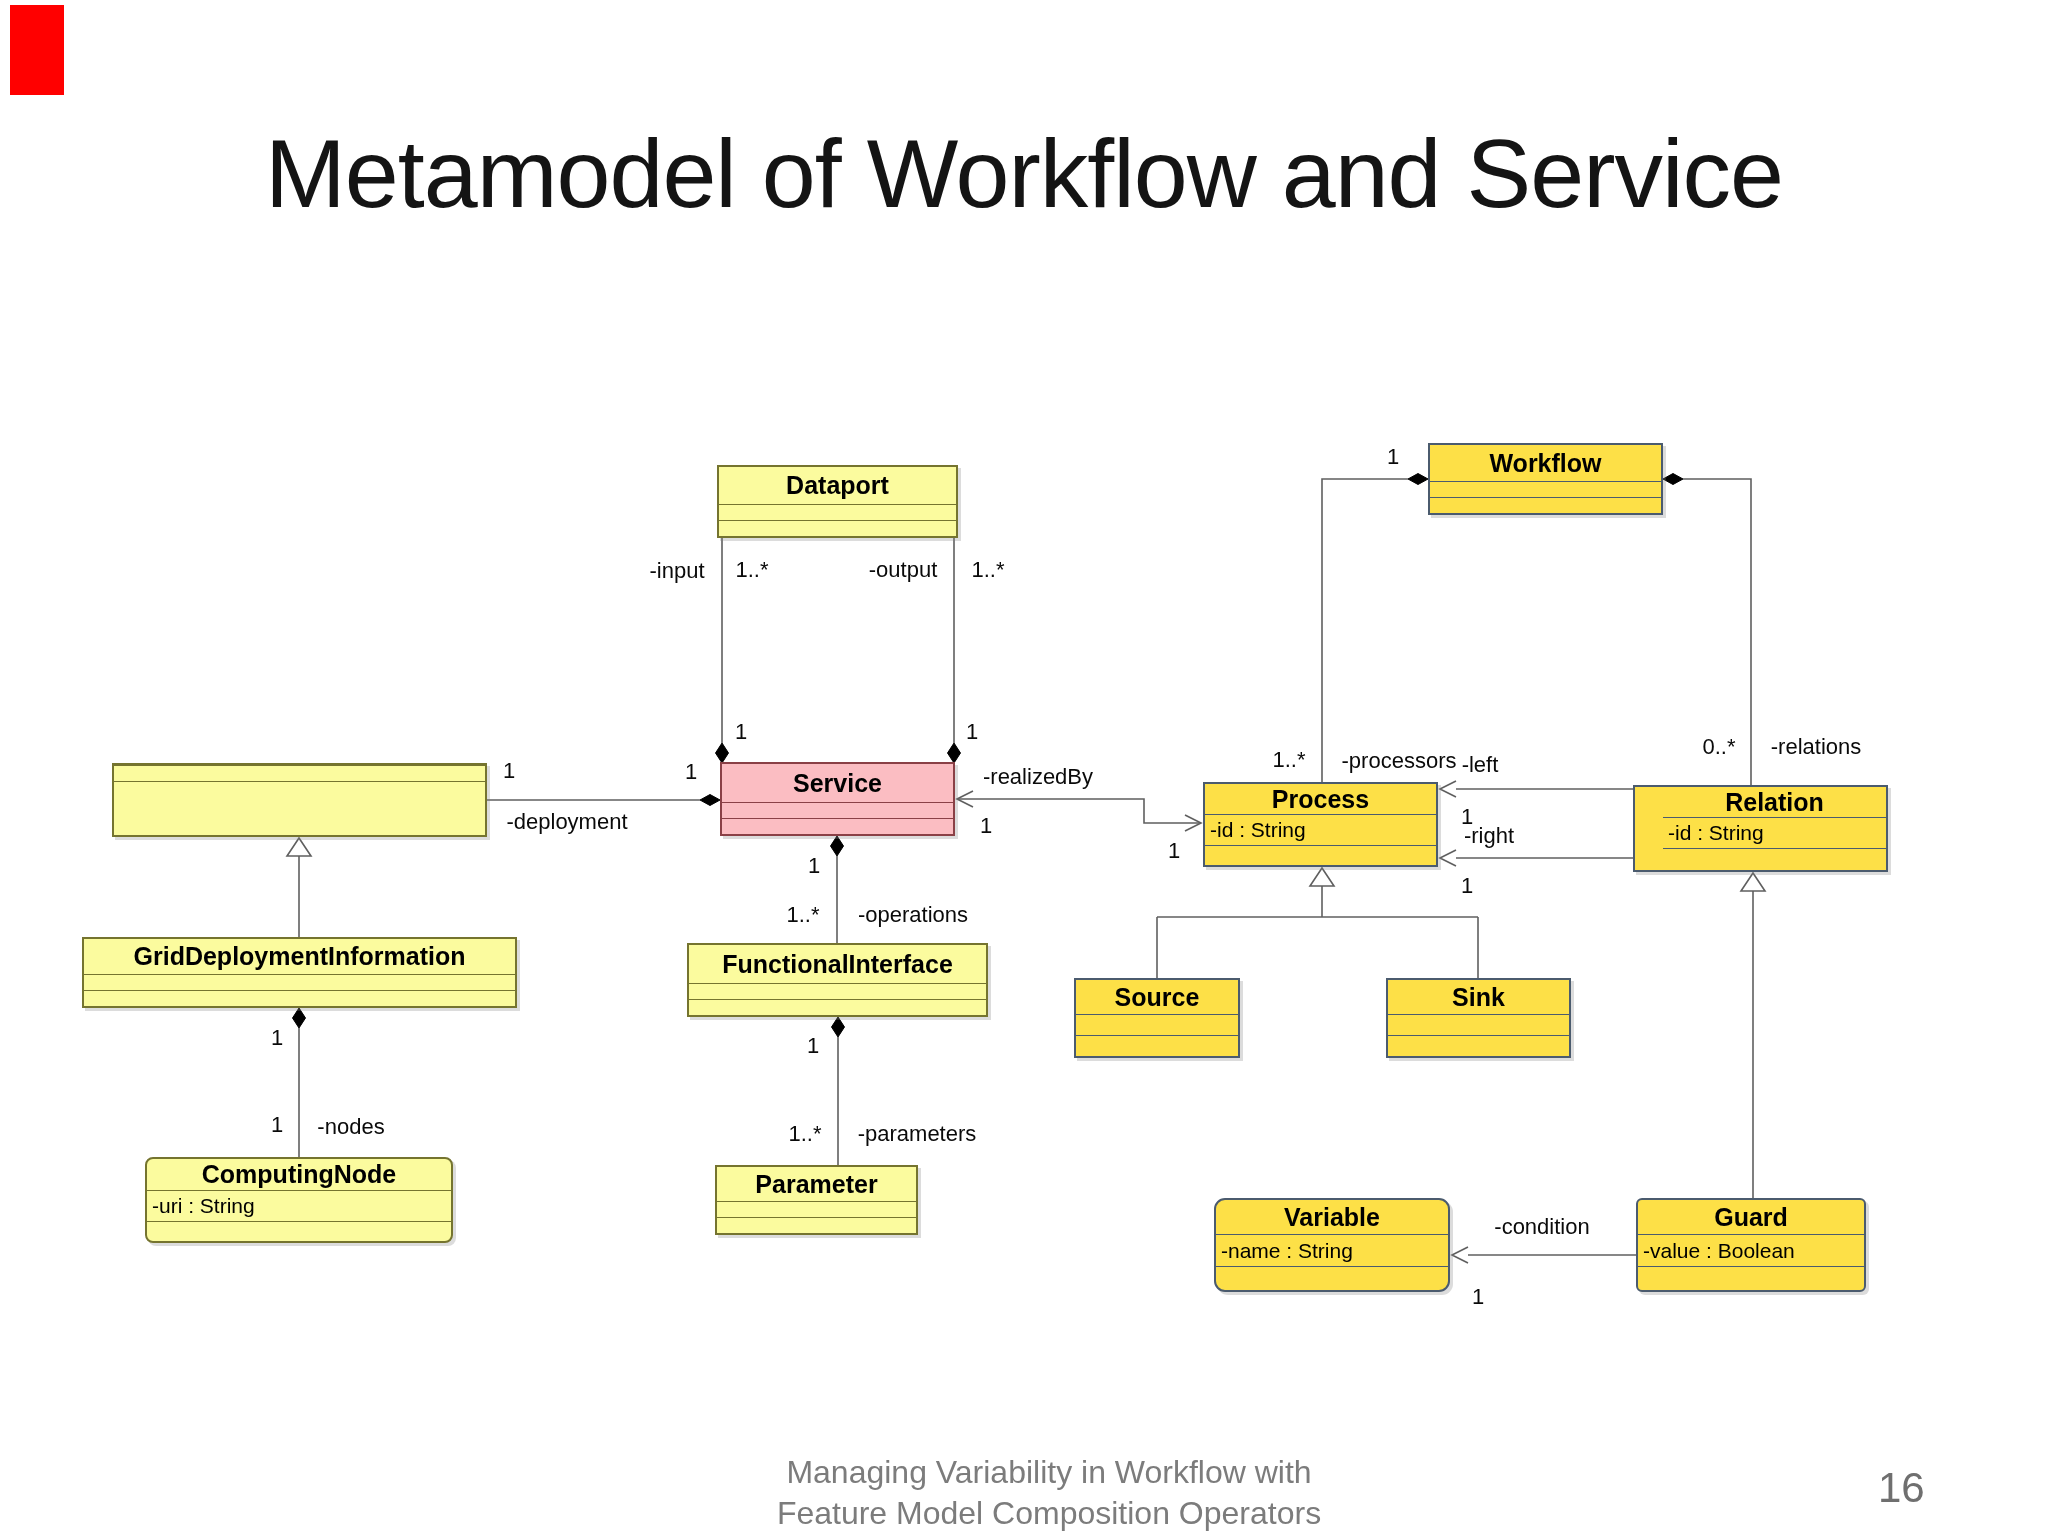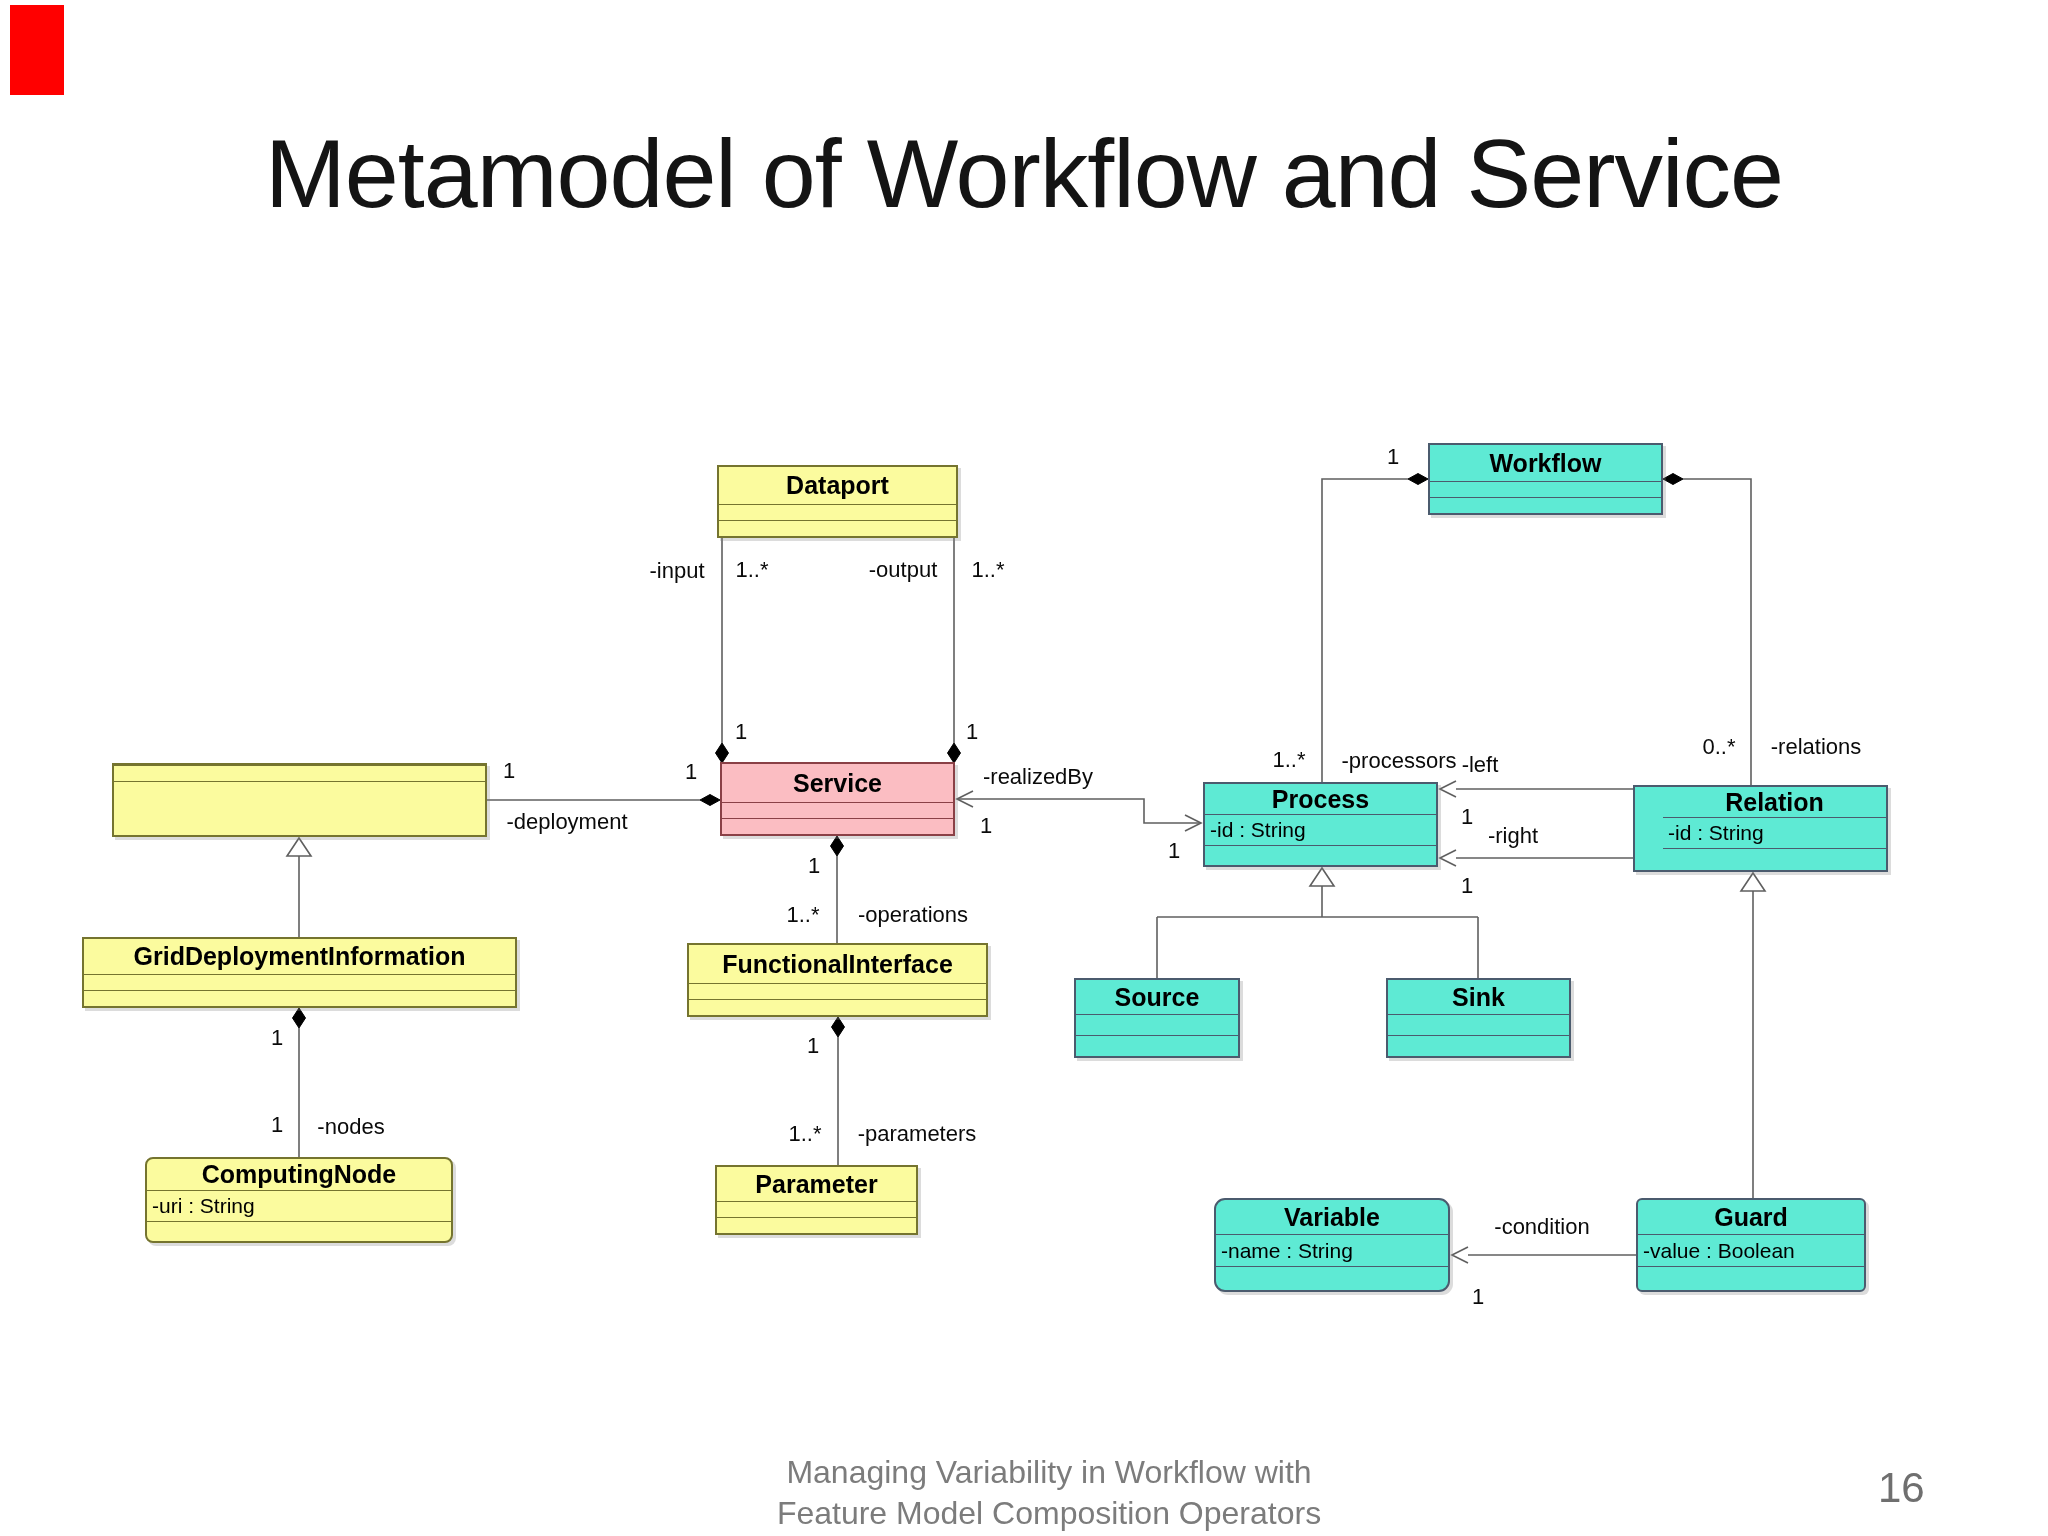--- a/index.html
+++ b/index.html
@@ -13,21 +13,21 @@
        border:2px solid #333;box-shadow:3px 3px 0 rgba(130,130,130,.28);}
   .uml .t{flex:1;display:flex;align-items:center;justify-content:center;
           font-weight:bold;font-size:25px;color:#000;white-space:nowrap;}
   .uml .row{border-top:1.6px solid #333;height:16px;box-sizing:border-box;}
   .uml .attr{display:flex;align-items:center;font-size:21px;color:#000;
              padding:0 0 0 5px;white-space:nowrap;}
   .yellow{background:#FBFB9E;border-color:#75742f;}
   .yellow .row{border-color:#75742f;}
   .pink{background:#FBBDC2;border-color:#8a4046;}
   .pink .row{border-color:#8a4046;}
-  .blue{background:#5eead4;border-color:#4b5b6e;}
+  .blue{background:#fde047;border-color:#4b5b6e;}
   .blue .row{border-color:#4b5b6e;}
   .lbl{position:absolute;transform:translate(-50%,-50%);font-size:22px;color:#0a0a0a;
        white-space:nowrap;}
   .footer{position:absolute;left:574px;top:1452px;width:950px;text-align:center;
           font-size:32px;line-height:41px;color:#7c7c7c;}
   .page-number{position:absolute;left:1878px;top:1464px;font-size:42px;color:#6f6f6f;}
 </style>
 </head>
 <body>
 
@@ -194,21 +194,21 @@
 
   <div class="lbl" style="left:1393px;top:457px;">1</div>
   <div class="lbl" style="left:1289px;top:760px;">1..*</div>
   <div class="lbl" style="left:1399px;top:761px;">-processors</div>
 
   <div class="lbl" style="left:1719px;top:747px;">0..*</div>
   <div class="lbl" style="left:1816px;top:747px;">-relations</div>
 
   <div class="lbl" style="left:1480px;top:765px;">-left</div>
   <div class="lbl" style="left:1467px;top:817px;">1</div>
-  <div class="lbl" style="left:1489px;top:836px;margin-left:24px;">-right</div>
+  <div class="lbl" style="left:1489px;top:836px;">-right</div>
   <div class="lbl" style="left:1467px;top:886px;">1</div>
 
   <div class="lbl" style="left:1542px;top:1227px;">-condition</div>
   <div class="lbl" style="left:1478px;top:1297px;">1</div>
 
   <div class="footer">
     <div>Managing Variability in Workflow with</div>
     <div>Feature Model Composition Operators</div>
   </div>
   <div class="page-number">16</div>

